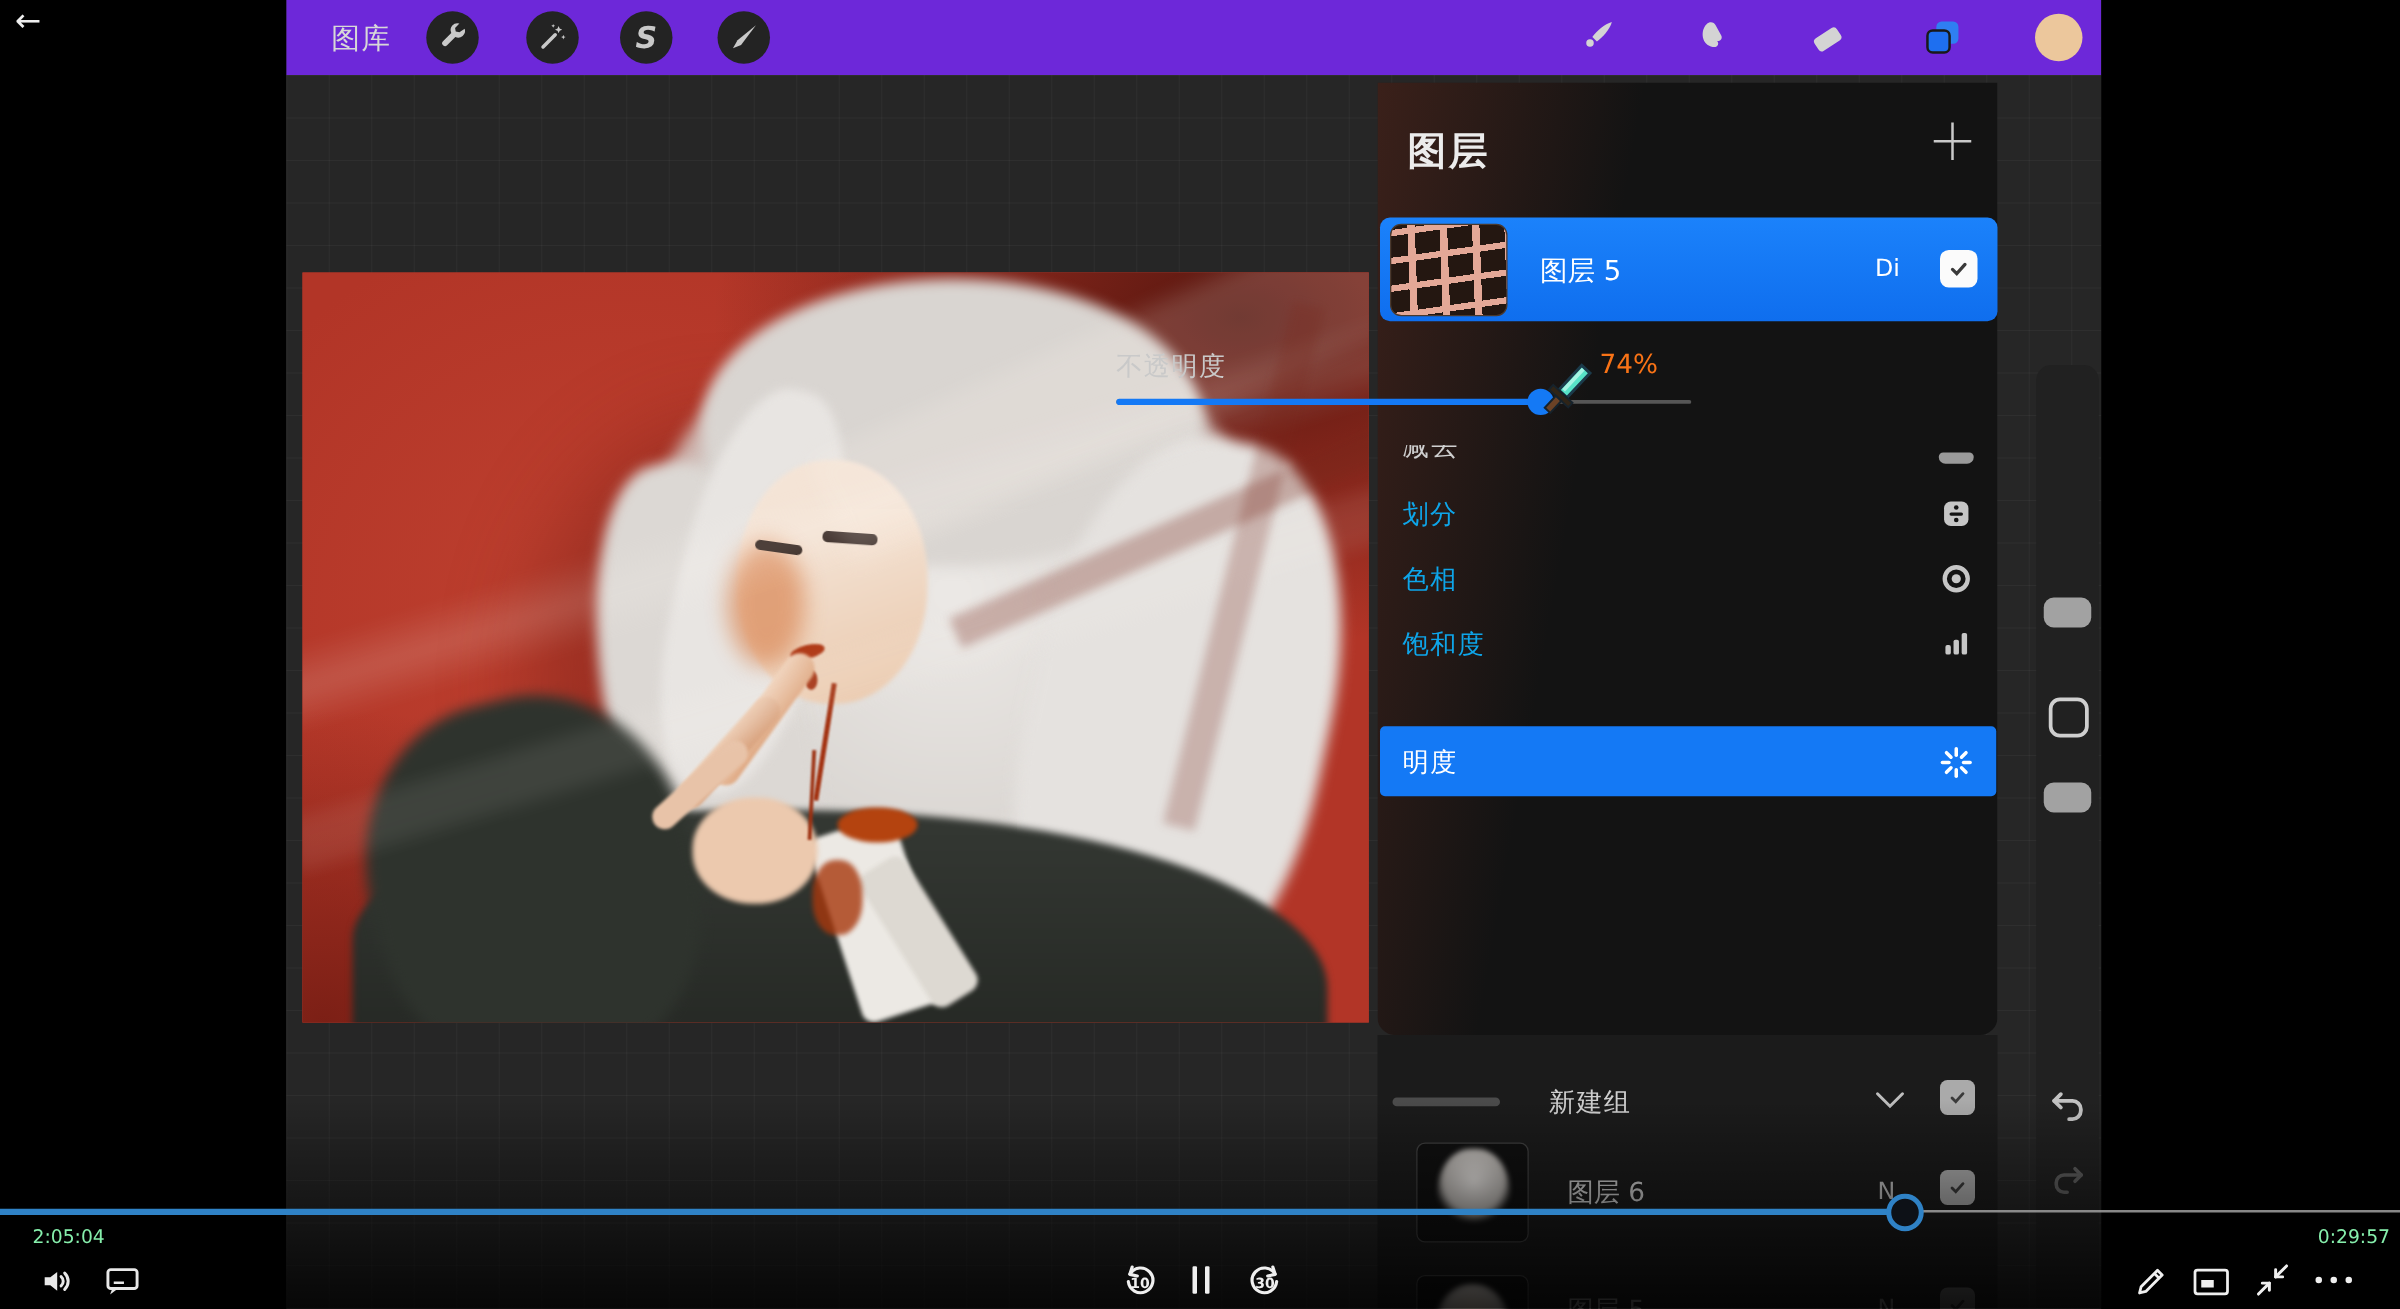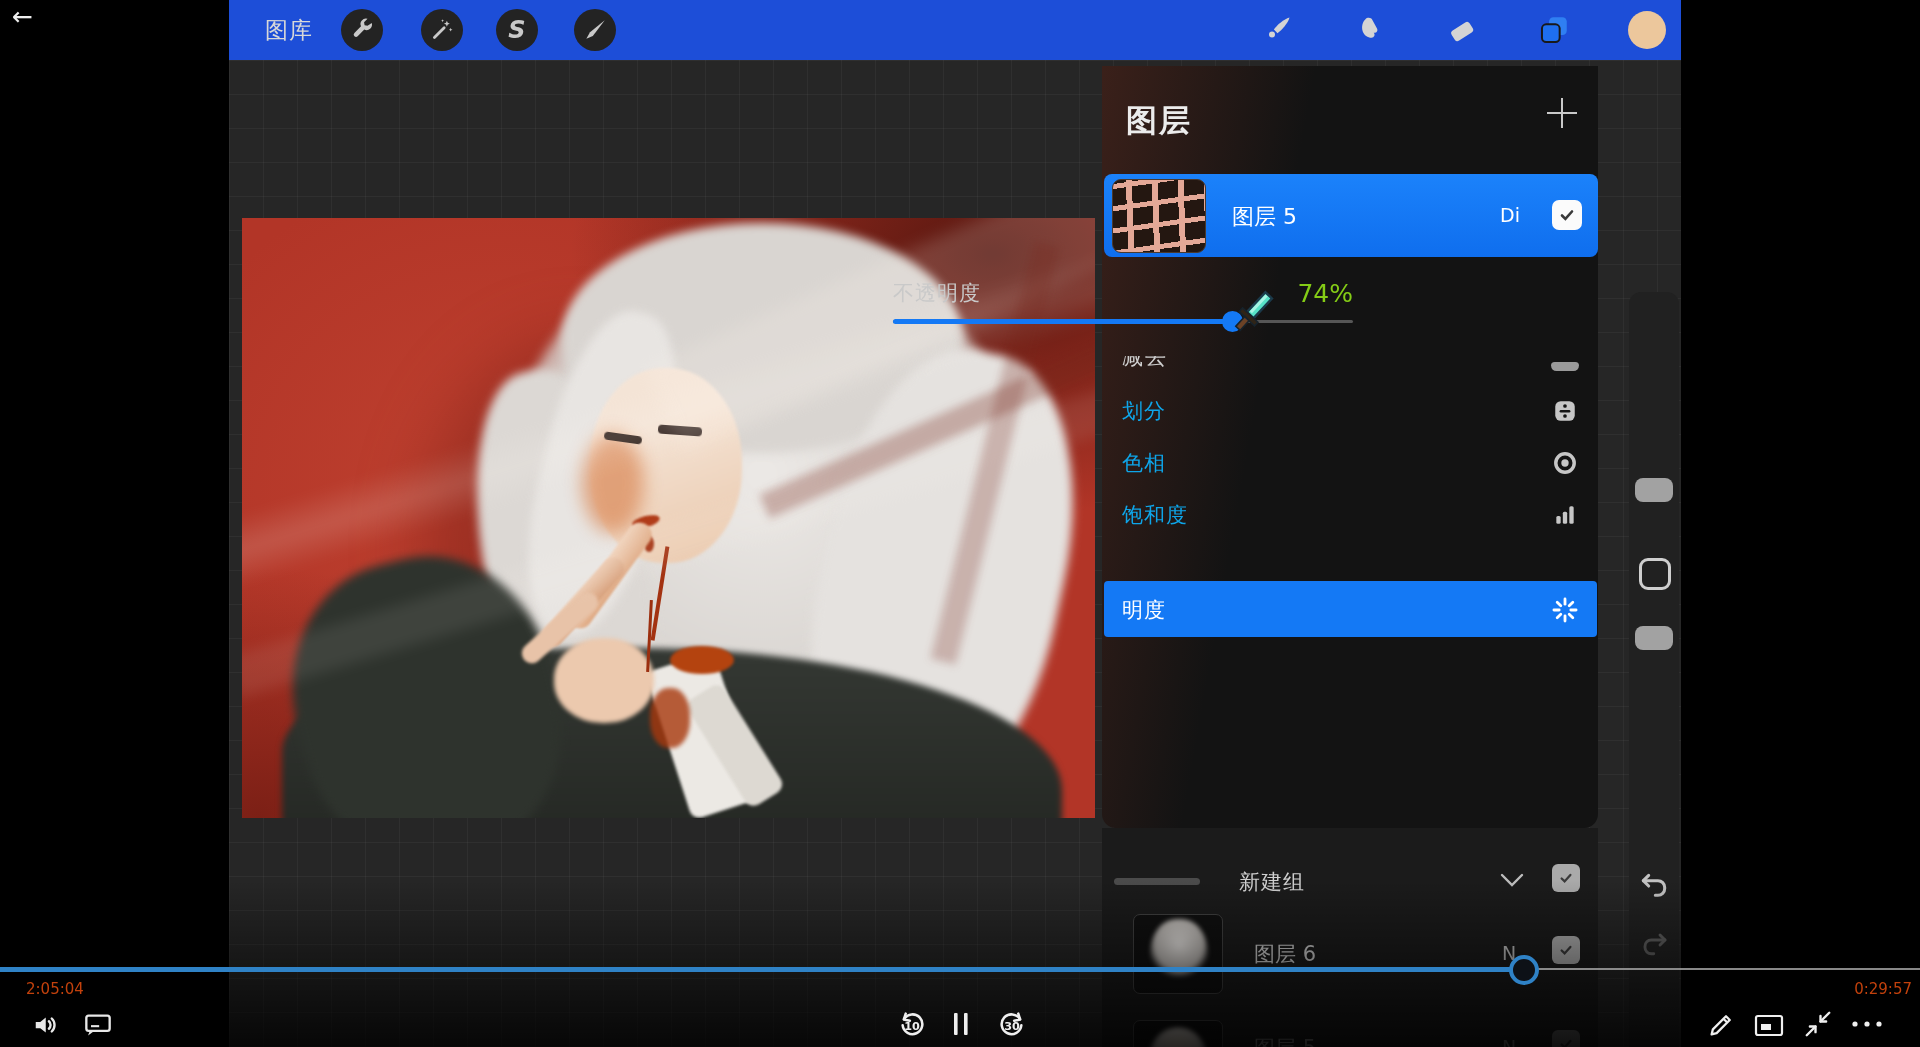--- a/index.html
+++ b/index.html
@@ -7,21 +7,21 @@
   .stage{position:relative;width:1920px;height:1047px;background:#000;overflow:hidden;}
   .abs{position:absolute;}
 
   
   .video{position:absolute;left:229px;top:0;width:1452px;height:1047px;background:#272727;overflow:hidden;}
   .workspace{position:absolute;left:0;top:60px;right:0;bottom:0;
     background-image:
       linear-gradient(rgba(255,255,255,.040) 1px, transparent 1px),
       linear-gradient(90deg, rgba(255,255,255,.040) 1px, transparent 1px);
     background-size:34px 34px;background-color:#262626;}
-  .toolbar{position:absolute;left:0;top:0;right:0;height:60px;background:#1d4ed8;}
+  .toolbar{position:absolute;left:0;top:0;right:0;height:60px;background:#6d28d9;}
   .tool-circle{position:absolute;top:9px;width:42px;height:42px;border-radius:50%;background:#232323;display:flex;align-items:center;justify-content:center;}
   .gallery{position:absolute;left:36px;top:15px;font-size:23px;color:#d8d8d8;letter-spacing:1px;}
   .rt-icon{position:absolute;top:8px;width:44px;height:44px;display:flex;align-items:center;justify-content:center;}
 
   
   .canvas{position:absolute;left:13px;top:218px;width:853px;height:600px;overflow:hidden;
     background:
       radial-gradient(90% 80% at 88% 6%, rgba(70,17,11,.85) 0%, rgba(70,17,11,0) 55%),
       radial-gradient(60% 70% at 2% 100%, rgba(110,26,17,.8) 0%, rgba(110,26,17,0) 60%),
       radial-gradient(70% 90% at 30% 45%, #bf4130 0%, #b23527 60%),#b23527;}
@@ -43,21 +43,21 @@
     background-image:
       repeating-linear-gradient(90deg, #f0b0a0 0 6px, transparent 6px 26px),
       repeating-linear-gradient(0deg, #f0b0a0 0 5px, transparent 5px 22px);
     opacity:.95;}
   .row-name{font-size:22px;color:#fff;}
   .checkbox{width:30px;height:30px;border-radius:7px;background:#fbfbfb;display:flex;align-items:center;justify-content:center;}
   .checkbox.gray{width:28px;height:28px;background:rgba(190,190,190,.88);border-radius:6px;}
   .checkbox.dim{opacity:.45;}
 
   .op-label{position:absolute;left:893px;top:279px;font-size:21px;color:#c9c9c9;letter-spacing:1px;}
-  .op-value{position:absolute;left:1253px;top:279px;width:100px;text-align:right;font-size:25px;color:#84cc16;}
+  .op-value{position:absolute;left:1253px;top:279px;width:100px;text-align:center;font-size:21px;color:#f97316;}
   .slider-track{position:absolute;left:893px;top:320px;width:460px;height:3px;background:#565656;border-radius:2px;}
   .slider-fill{position:absolute;left:893px;top:319px;width:340px;height:5px;background:#1479f5;border-radius:3px;}
   .slider-knob{position:absolute;left:1222px;top:311px;width:21px;height:21px;border-radius:50%;background:#1479f5;}
 
   .blend-partial{position:absolute;left:893px;top:356px;width:440px;height:15px;overflow:hidden;}
   .blend-partial span{position:relative;top:-13px;font-size:21px;color:#cfcfcf;letter-spacing:2px;}
   .partial-icon{position:absolute;left:1322px;top:362px;width:28px;height:9px;border-radius:4px 4px 6px 6px;background:#9a9a9a;}
 
   .blend-row{position:absolute;left:875px;width:494px;height:52px;display:flex;align-items:center;}
   .blend-row .lbl{margin-left:18px;font-size:21px;color:#0ea5e9;letter-spacing:1px;}
@@ -76,21 +76,21 @@
   .sidebar{position:absolute;left:1400px;top:292px;width:50px;height:755px;background:#212121;border-radius:12px 12px 0 0;}
   .sb-handle{position:absolute;left:6px;width:38px;height:24px;border-radius:8px;background:#a2a2a2;}
   .sb-square{position:absolute;left:10px;top:266px;width:26px;height:26px;border:3px solid #cfcfcf;border-radius:9px;}
 
   
   .bottom-fade{position:absolute;left:0;top:880px;width:1920px;height:167px;background:linear-gradient(180deg, rgba(0,0,0,0), rgba(0,0,0,.82));pointer-events:none;}
   .back-btn{position:absolute;left:12px;top:2px;font-size:25px;color:#efefef;}
   .prog-fill{position:absolute;left:0;top:967px;width:1523px;height:5px;background:#2f82c6;}
   .prog-rest{position:absolute;left:1537px;top:968px;width:383px;height:2px;background:rgba(160,160,160,.85);}
   .prog-knob{position:absolute;left:1509px;top:955px;width:22px;height:22px;border-radius:50%;border:4px solid #2f82c6;background:#0d1117;}
-  .time{position:absolute;top:980px;font-size:15px;color:#c2410c;}
+  .time{position:absolute;top:980px;font-size:15px;color:#86efac;}
   .pc-icon{position:absolute;display:flex;align-items:center;justify-content:center;}
   svg{display:block;}
 </style>
 </head>
 <body>
 
 <div class="stage">
 
   <div class="video">
 

